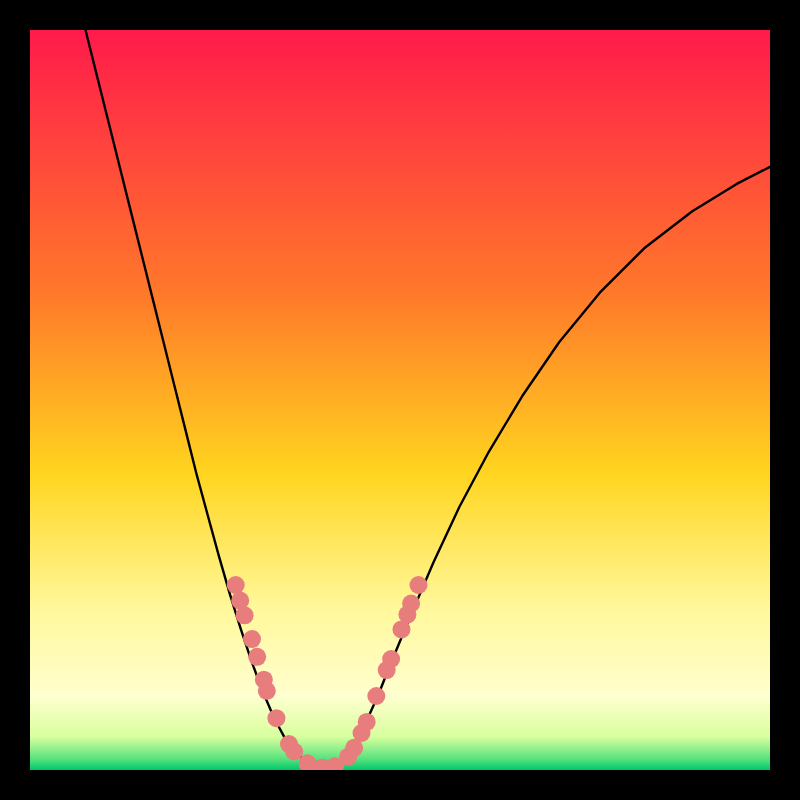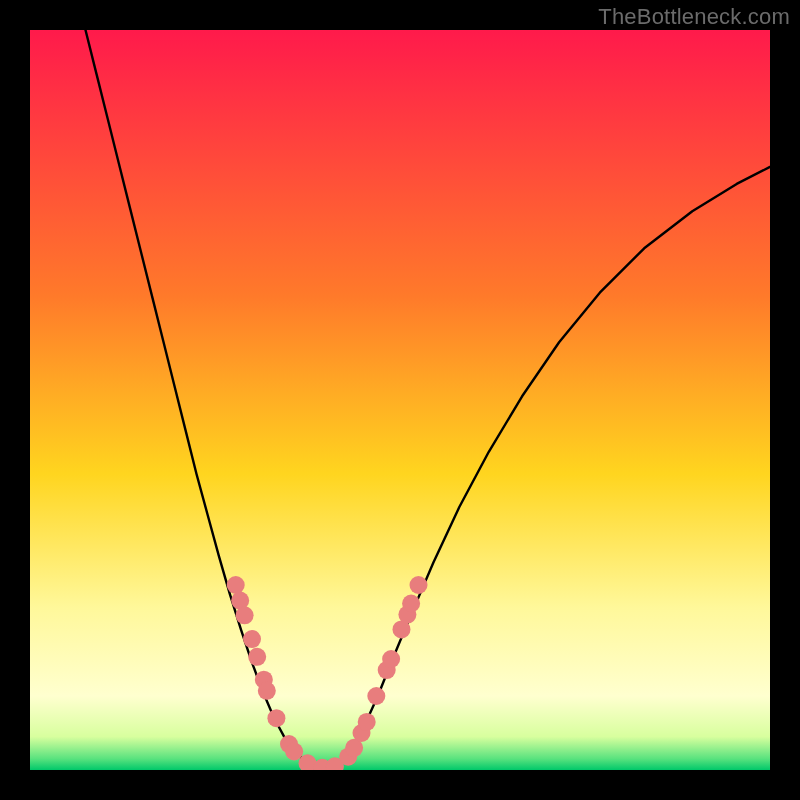--- a/index.html
+++ b/index.html
@@ -33,21 +33,20 @@
     font-weight: 500;
     letter-spacing: 0.2px;
     user-select: none;
   }
   svg { display: block; }
 </style>
 </head>
 <body>
 
 <div class="frame">
-  <div class="watermark">TheBottleneck.com</div>
 
   <div class="plot">
     <svg id="chart-svg" width="740" height="740" viewBox="0 0 740 740" preserveAspectRatio="none">
       <defs>
         <linearGradient id="bg-grad" x1="0" y1="0" x2="0" y2="1">
             <stop offset="0%" stop-color="#ff1a4b"></stop>
             <stop offset="36%" stop-color="#ff7a2a"></stop>
             <stop offset="60%" stop-color="#ffd51f"></stop>
             <stop offset="78%" stop-color="#fff89a"></stop>
             <stop offset="90%" stop-color="#ffffcf"></stop>

